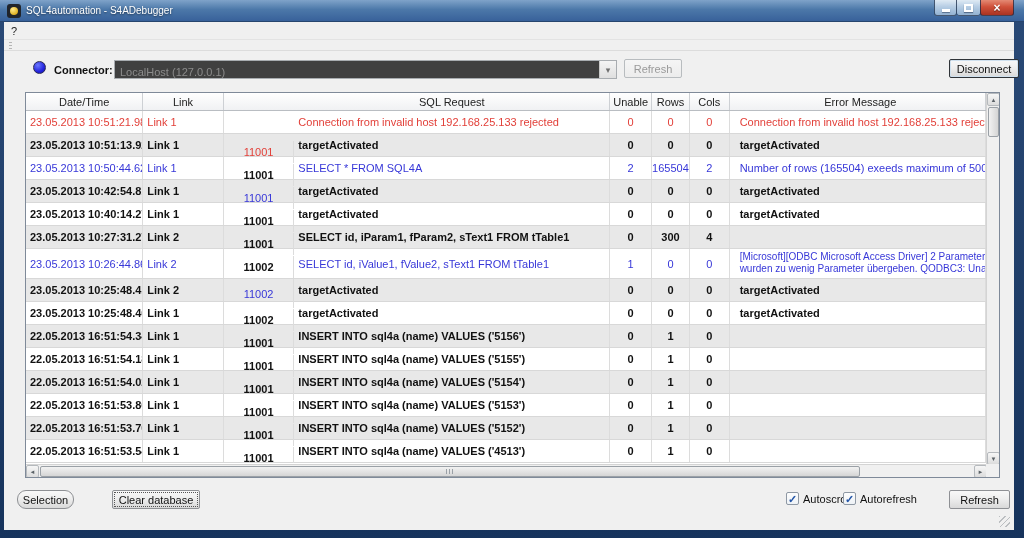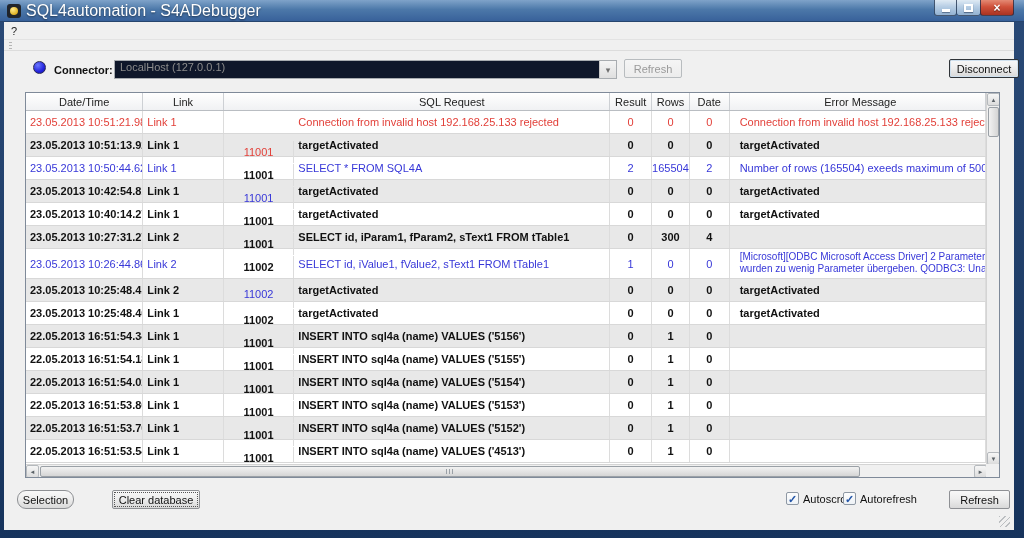--- a/index.html
+++ b/index.html
@@ -10,21 +10,21 @@
     background:linear-gradient(180deg,#2a4a77 0%,#16335c 100%); }
 
   
   .titlebar { position:absolute; top:0; left:0; right:0; height:22px;
     background:linear-gradient(180deg,#7fa3c9 0%,#4c78a9 45%,#38619a 100%);
     border-bottom:1px solid #27456e; display:flex; align-items:center; }
   .app-icon { width:14px; height:14px; margin:0 5px 0 7px; border-radius:3px;
     background:#20242a; position:relative; }
   .app-icon::after { content:""; position:absolute; left:3px; top:3px; width:8px; height:8px;
     border-radius:50%; background:radial-gradient(circle at 35% 30%,#ffe98a,#e0b324 70%,#9a7710); }
-  .title-text { color:#fff; font-size:16px; text-shadow:0 1px 2px rgba(0,0,0,.5); }
+  .title-text { color:#fff; font-size:10px; text-shadow:0 1px 2px rgba(0,0,0,.5); }
   .winbtns { position:absolute; top:0; right:10px; display:flex; }
   .winbtn { height:16px; border:1px solid rgba(20,40,70,.75); border-top:none;
     border-radius:0 0 3px 3px; display:flex; align-items:center; justify-content:center; }
   .winbtn.min,.winbtn.max { width:23px;
     background:linear-gradient(180deg,#dfeaf4 0%,#b6cde4 45%,#93b2d2 100%); }
   .winbtn.max { border-left:none; border-right:none; }
   .winbtn.close { width:34px; color:#fff; font-weight:bold; font-size:12px;
     background:linear-gradient(180deg,#e48a74 0%,#d0513a 45%,#a93322 100%);
     text-shadow:0 1px 1px rgba(0,0,0,.5); }
   .glyph-min { width:8px; height:3px; background:#fff; box-shadow:0 1px 1px rgba(40,60,90,.6); margin-top:6px; }
@@ -39,21 +39,21 @@
   .toolbar { height:11px; border-bottom:1px solid #dcdcdc; position:relative; }
   .toolbar-handle { position:absolute; left:5px; top:2px; width:3px; height:7px;
     background:repeating-linear-gradient(180deg,#b5b5b5 0 1px,transparent 1px 3px); }
 
   
   .led { position:absolute; left:29px; top:39px; width:13px; height:13px; border-radius:50%;
     border:1px solid #2a2a55;
     background:radial-gradient(circle at 35% 30%,#6b78ff,#2525dd 60%,#0d0da8); }
   .connector-label { position:absolute; left:50px; top:42px; font-weight:bold; color:#111; }
   .combo { position:absolute; left:110px; top:38px; width:503px; height:19px;
-    border:1px solid #a8acb0; background:#0f172a; display:flex; align-items:flex-start; }
+    border:1px solid #a8acb0; background:#404040; display:flex; align-items:flex-end; }
   .combo-value { flex:1; padding-left:5px; color:#8b8b8b; overflow:hidden; white-space:nowrap; }
   .combo-arrow { width:17px; height:17px; border-left:1px solid #c9c9c9;
     background:linear-gradient(180deg,#f4f4f4,#dfdfdf); color:#707070;
     display:flex; align-items:center; justify-content:center; font-size:9px; }
   .btn { position:absolute; height:19px; border:1px solid #8e9094; border-radius:2px;
     background:linear-gradient(180deg,#f8f8f8 0%,#eeeeee 45%,#d9d9d9 100%);
     display:flex; align-items:center; justify-content:center; color:#111; }
   .btn.disabled { border-color:#b8bcbf; color:#9a9a9a;
     background:linear-gradient(180deg,#f5f5f5,#ececec); }
   .btn-refresh-top { left:620px; top:37px; width:58px; }
@@ -165,23 +165,23 @@
     </div>
     <div class="btn disabled btn-refresh-top">Refresh</div>
     <div class="btn btn-disconnect">Disconnect</div>
 
     <div class="tableframe">
       <div class="thead">
         <div class="hcell c-datetime">Date/Time</div>
         <div class="hcell c-link">Link</div>
         <div class="hcell c-target_ip">Target Ip</div>
         <div class="hcell c-sql_request">SQL Request</div>
-        <div class="hcell c-result">Result</div>
+        <div class="hcell c-result">Unable</div>
         <div class="hcell c-rows">Rows</div>
-        <div class="hcell c-cols">Date</div>
+        <div class="hcell c-cols">Cols</div>
         <div class="hcell c-error">Error Message</div>
       </div>
       <div class="tbody">
           <div class="trow red">
             <div class="cell c-datetime">23.05.2013 10:51:21.988</div>
             <div class="cell c-link">Link 1</div>
             <div class="cell c-target_ip">11001</div>
             <div class="cell c-sql_request">Connection from invalid host 192.168.25.133 rejected</div>
             <div class="cell c-result">0</div>
             <div class="cell c-rows">0</div>

